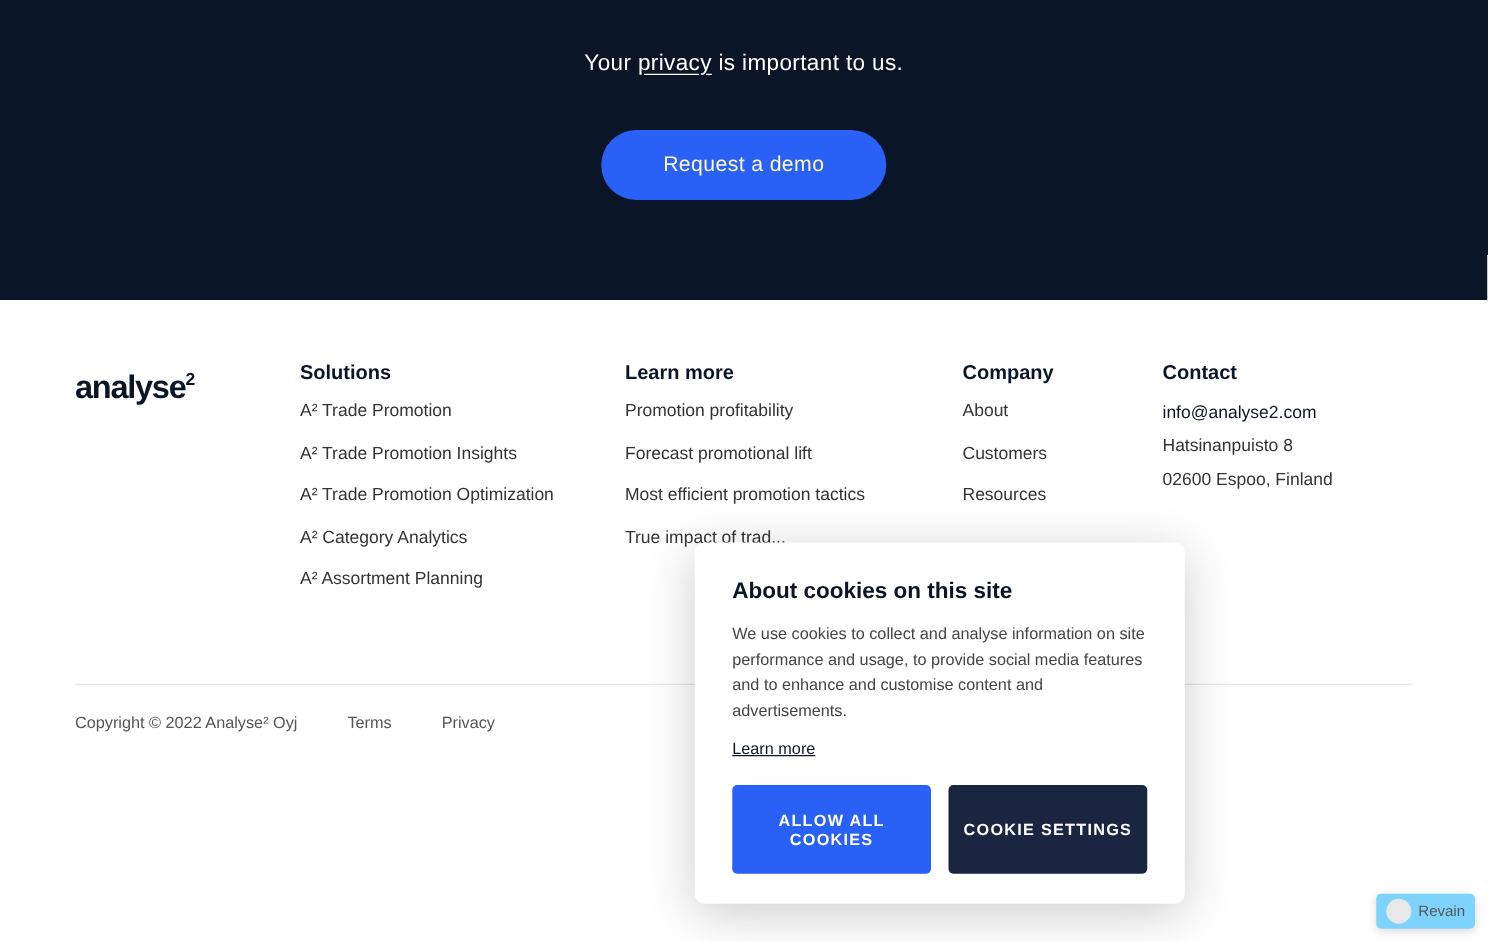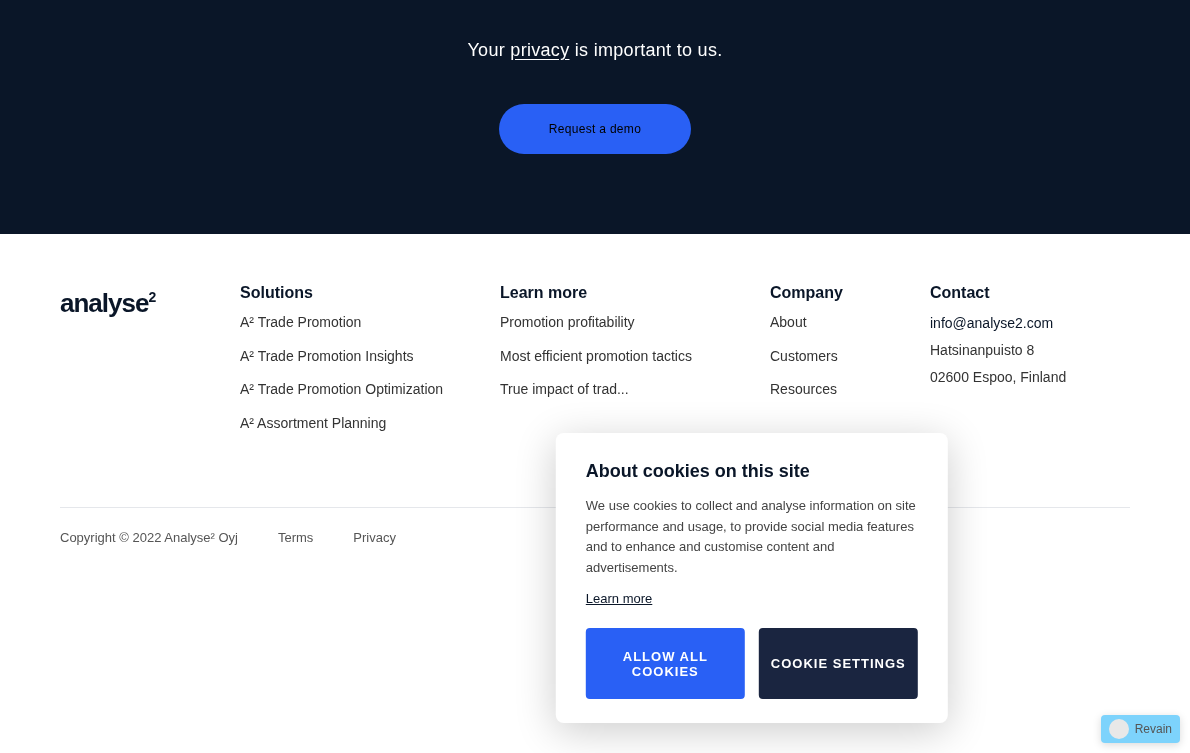--- a/index.html
+++ b/index.html
@@ -19,25 +19,25 @@
       color: #fff;
       font-size: 18px;
       margin-bottom: 43px;
       letter-spacing: 0.3px;
     }
     .hero-text u {
       text-underline-offset: 3px;
     }
     .demo-button {
       background: #2960f5;
-      color: #000000;
+      color: #fef9c3;
       border: none;
       border-radius: 50px;
       padding: 18px 50px;
-      font-size: 12px;
+      font-size: 17px;
       font-weight: 500;
       cursor: pointer;
       letter-spacing: 0.3px;
     }
 
     
     .footer {
       background: #fff;
       padding: 50px 60px 0;
     }
@@ -227,28 +227,30 @@
         analyse<span class="logo-sup">2</span>
       </span>
     </div>
 
     <div class="footer-col">
       <h4>Solutions</h4>
       <ul>
         <li><a href="#">A² Trade Promotion</a></li>
         <li><a href="#">A² Trade Promotion Insights</a></li>
         <li><a href="#">A² Trade Promotion Optimization</a></li>
+        <li><a href="#">A² Category Analytics</a></li>
         <li><a href="#">A² Assortment Planning</a></li>
       </ul>
     </div>
 
     <div class="footer-col">
       <h4>Learn more</h4>
       <ul>
         <li><a href="#">Promotion profitability</a></li>
+        <li><a href="#">Forecast promotional lift</a></li>
         <li><a href="#">Most efficient promotion tactics</a></li>
         <li><a href="#">True impact of trad...</a></li>
       </ul>
     </div>
 
     <div class="footer-col">
       <h4>Company</h4>
       <ul>
         <li><a href="#">About</a></li>
         <li><a href="#">Customers</a></li>

